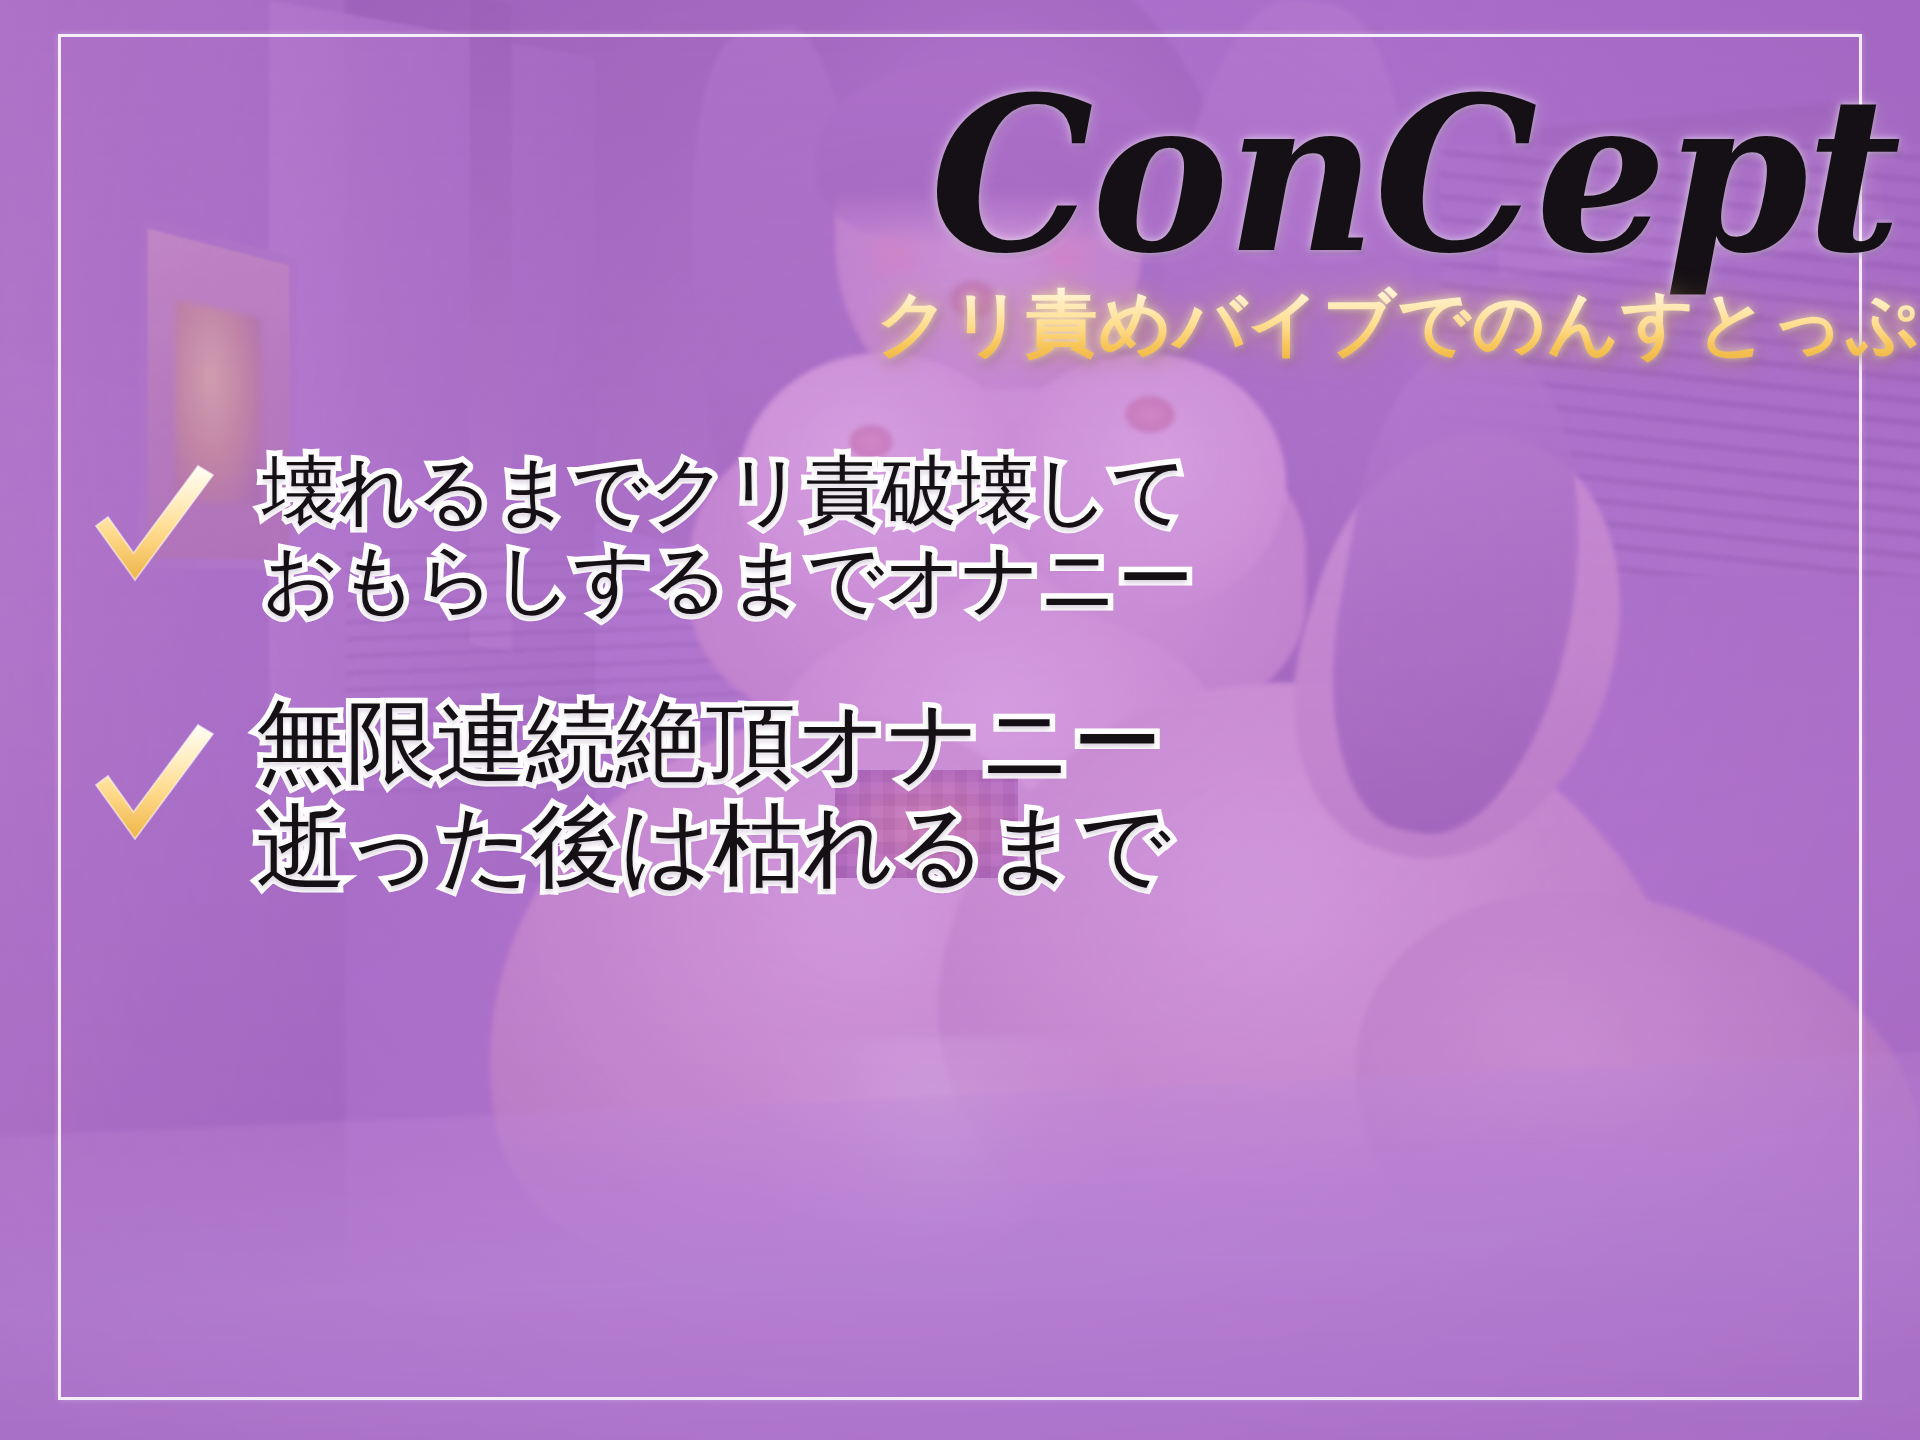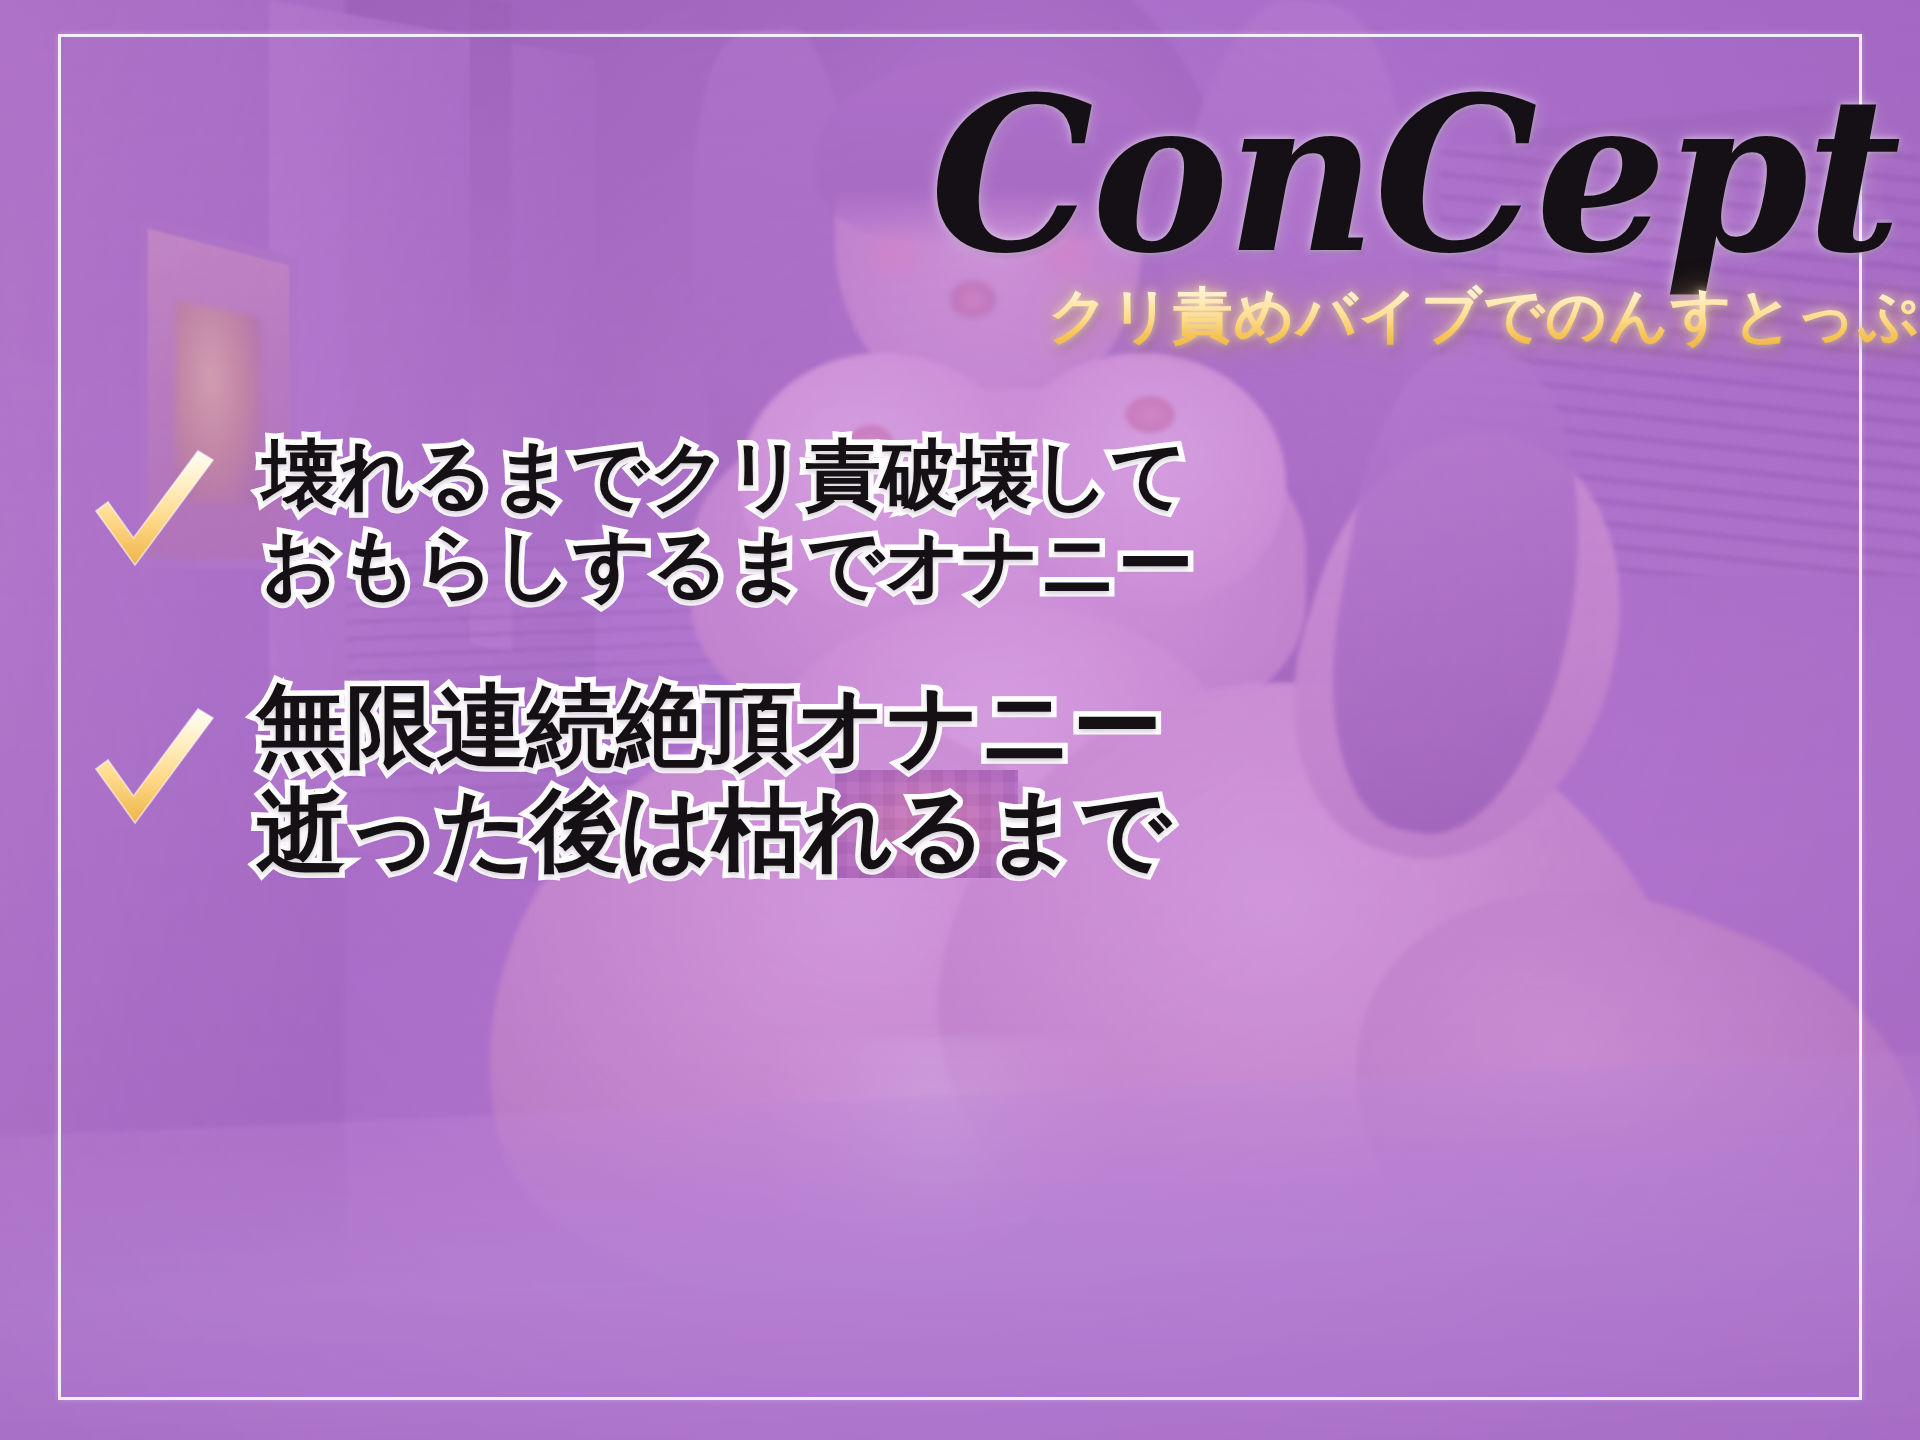--- a/index.html
+++ b/index.html
@@ -280,21 +280,21 @@
     transform: scaleX(.96);
   }
 
   .gold-block {
     margin-top: -8px;
     text-align:center;
   }
   .gold-line {
     font-family: "DejaVu Sans", "Liberation Sans", sans-serif;
     font-weight: 700;
-    font-size: 60px;
+    font-size: 72px;
     line-height: 1.32;
     letter-spacing: 1px;
     background: linear-gradient(180deg,
         #fffaf0 0%,
         #ffeec2 26%,
         #ffdd8e 52%,
         #f7c558 74%,
         #e9ae3a 100%);
     -webkit-background-clip: text;
     background-clip: text;
@@ -323,21 +323,21 @@
   .check {
     flex: 0 0 auto;
     width: 150px;
     height: 150px;
     display:block;
   }
   .check svg { display:block; width:100%; height:100%; }
 
   .bullet-text {
     font-family: "DejaVu Sans", "Liberation Sans", sans-serif;
-    font-weight: 700;
+    font-weight: 400;
     line-height: 1.16;
     color: #141014;
     letter-spacing: 0px;
     -webkit-text-stroke: 11px #ffffff;
     paint-order: stroke fill;
     text-shadow: 0 3px 5px rgba(70,30,90,.22);
   }
   .bullet-text span { display:block; }
   .bullet-1 .bullet-text { font-size: 76px; }
   .bullet-2 .bullet-text { font-size: 90px; margin-left:-6px; }

